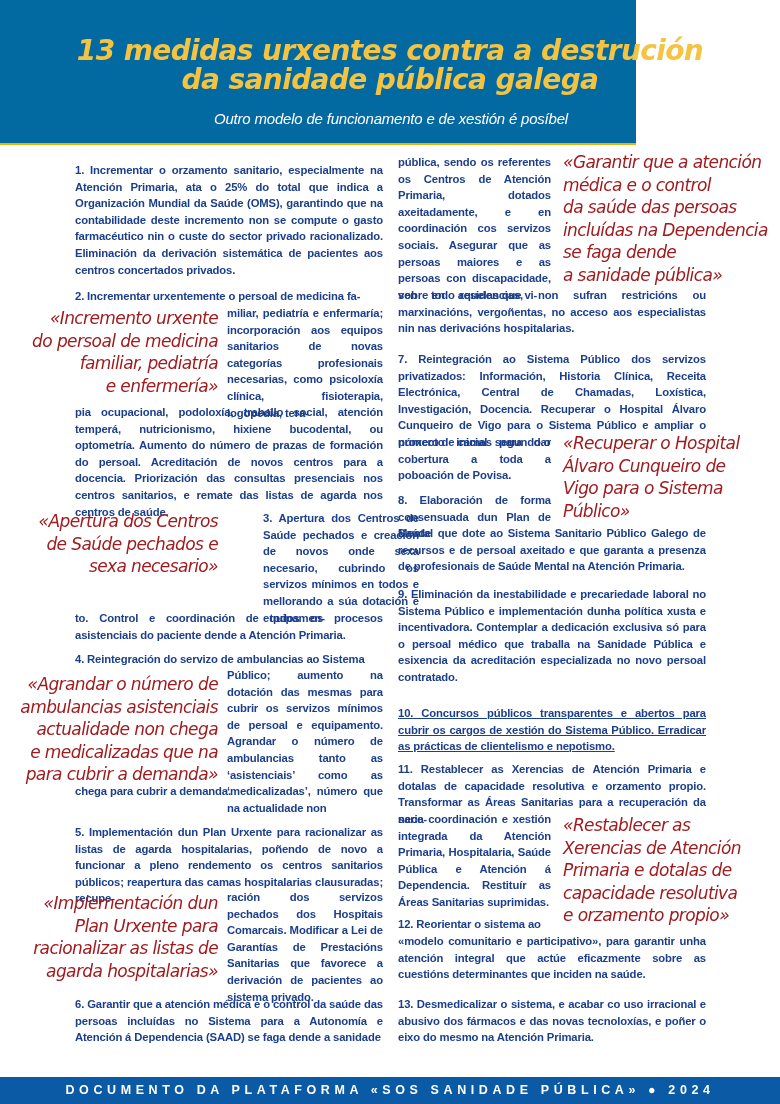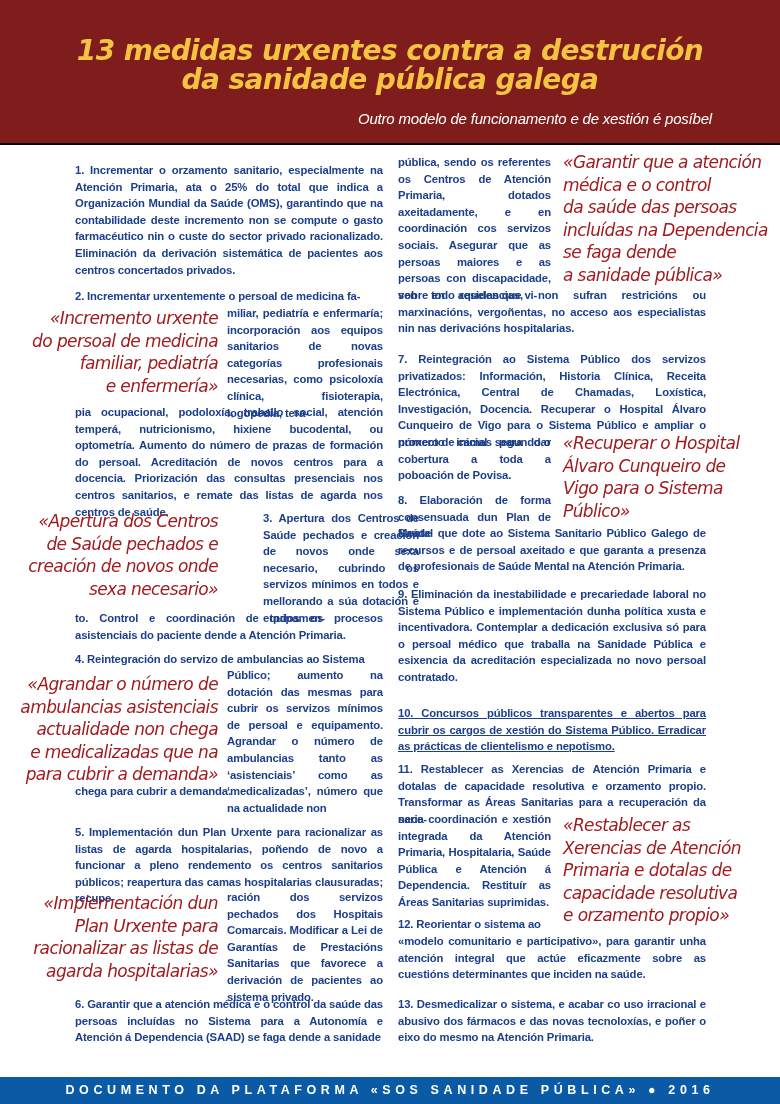--- a/index.html
+++ b/index.html
@@ -1,19 +1,19 @@
 <!DOCTYPE html>
 <html><head>
 <meta charset="utf-8">
 <style>
   html, body { margin:0; padding:0; }
   body { width:780px; height:1104px; background:#ffffff; position:relative; overflow:hidden;
          font-family:"Liberation Sans", sans-serif; }
-  .header { position:absolute; left:0; top:0; width:780px; height:143px; background:#7f1d1d;
-            border-bottom:2px solid #000000; }
+  .header { position:absolute; left:0; top:0; width:636px; height:143px; background:#0369a1;
+            border-bottom:2px solid #eab308; }
   .title { position:absolute; left:0; top:36px; width:780px; text-align:center; color:#f5c342;
            font-family:"DejaVu Sans", sans-serif; font-style:italic; font-weight:bold;
            font-size:28px; line-height:29px; letter-spacing:-0.6px; }
   .subtitle { position:absolute; right:68px; top:110px; color:#ffffff; font-style:italic; font-weight:normal;
               font-size:15px; letter-spacing:-0.2px; font-family:"Liberation Sans", sans-serif;margin-left:48px; }
   .body { position:absolute; left:0; top:145px; width:780px; height:932px; }
   .blk { position:absolute; color:#1c3f8c; font-weight:bold; font-size:11.3px; line-height:16.6px;
          text-align:justify; letter-spacing:-0.15px; }
   .blk p { margin:0; }
   .q { position:absolute; color:#a11b1e; font-family:"DejaVu Sans", sans-serif; font-style:italic;
@@ -53,21 +53,20 @@
   <div class="blk" style="left:227px; top:160px; width:156px;">
     <p>miliar, pediatría e enfermaría; incorporación aos equipos sanitarios de novas categorías profesionais necesarias, como psicoloxía clínica, fisioterapia, logopedia, tera-</p>
   </div>
   <div class="blk" style="left:75px; top:259px; width:308px;">
     <p>pia ocupacional, podoloxía, traballo social, atención temperá, nutricionismo, hixiene bucodental, ou optometría. Aumento do número de prazas de formación do persoal. Acreditación de novos centros para a docencia. Priorización das consultas presenciais nos centros sanitarios, e remate das listas de agarda nos centros de saúde.</p>
   </div>
 
   <div class="q r" style="left:15px; top:365px; width:203px;">
       <div>«Apertura dos Centros</div>
       <div>de Saúde pechados e</div>
-      <div>creación de novos onde</div>
       <div>sexa necesario»</div>
     </div>
   <div class="blk" style="left:227px; top:365px; width:156px;margin-left:36px;">
     <p>3. Apertura dos Centros de Saúde pechados e creación de novos onde sexa necesario, cubrindo os servizos mínimos en todos e mellorando a súa dotación e equipamen-</p>
   </div>
   <div class="blk" style="left:75px; top:465px; width:308px;">
     <p>to. Control e coordinación de todos os procesos asistenciais do paciente dende a Atención Primaria.</p>
   </div>
 
   <div class="blk" style="left:75px; top:506px; width:308px;">
@@ -167,14 +166,14 @@
   <div class="blk" style="left:398px; top:788px; width:308px;">
     <p>«modelo comunitario e participativo», para garantir unha atención integral que actúe eficazmente sobre as cuestións determinantes que inciden na saúde.</p>
   </div>
 
   <div class="blk" style="left:398px; top:851px; width:308px;">
     <p>13. Desmedicalizar o sistema, e acabar co uso irracional e abusivo dos fármacos e das novas tecnoloxías, e poñer o eixo do mesmo na Atención Primaria.</p>
   </div>
 </div>
 
 <div class="footer">
-  <span>DOCUMENTO DA PLATAFORMA «SOS SANIDADE PÚBLICA» ● 2016</span>
+  <span>DOCUMENTO DA PLATAFORMA «SOS SANIDADE PÚBLICA» ● 2024</span>
 </div>
 
 </body></html>

